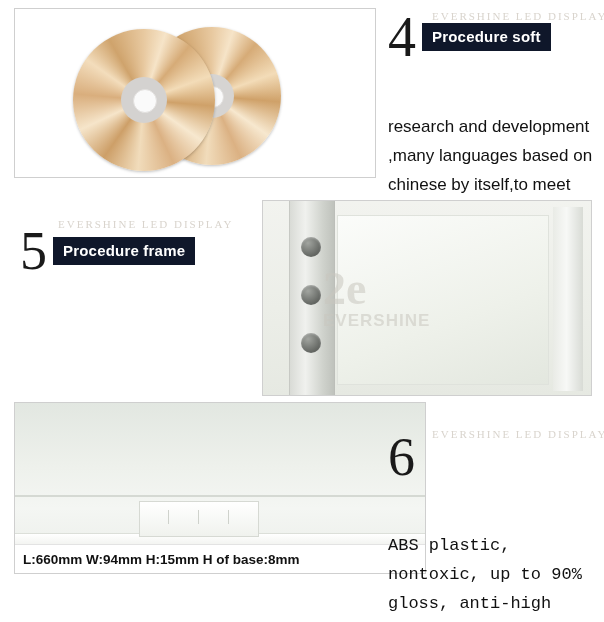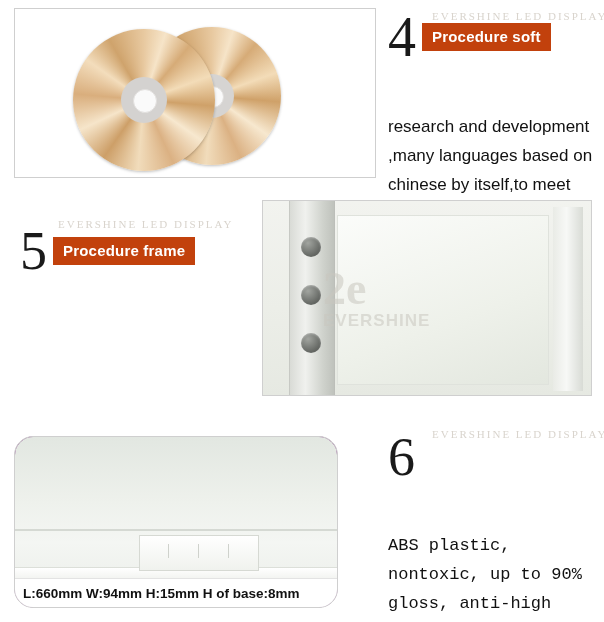--- a/index.html
+++ b/index.html
@@ -38,21 +38,21 @@
   }
   .bignum {
     font-family: "Liberation Serif", serif;
     font-size: 54px;
     line-height: 46px;
     color: #1a1a1a;
     font-weight: 400;
     margin-right: 6px;
   }
   .blacklabel {
-    background: #c2410c;
+    background: #0f172a;
     color: #ffffff;
     font-size: 15px;
     font-weight: bold;
     padding: 5px 10px 6px 10px;
     white-space: nowrap;
     letter-spacing: 0.2px;
   }
 
   .bodytext {
     position: absolute;
@@ -146,21 +146,21 @@
   .ever-mark {
     font-family:"Liberation Serif", serif; font-size:46px; color:#c9c7bf;
     font-weight:bold; line-height:44px;
   }
   .ever-word {
     font-family:"Liberation Sans", sans-serif; font-size:17px; letter-spacing:1px;
     color:#c9c7bf; font-weight:bold;
   }
 
   
-  #base-photo { left: 14px; top: 436px; width: 324px; height: 172px; border-radius: 19px; }
+  #base-photo { left: 14px; top: 402px; width: 412px; height: 172px; }
   .base-bg {
     position:absolute; inset:0;
     background: linear-gradient(180deg,#e2e7e1 0%,#eef1ec 38%,#f4f6f3 62%,#e9ece7 100%);
   }
   .base-line {
     position:absolute; left:0; right:0; top:92px; height:2px;
     background:#d5d9d3;
   }
   .base-bar {
     position:absolute; left:0; right:0; top:130px; height:16px;

